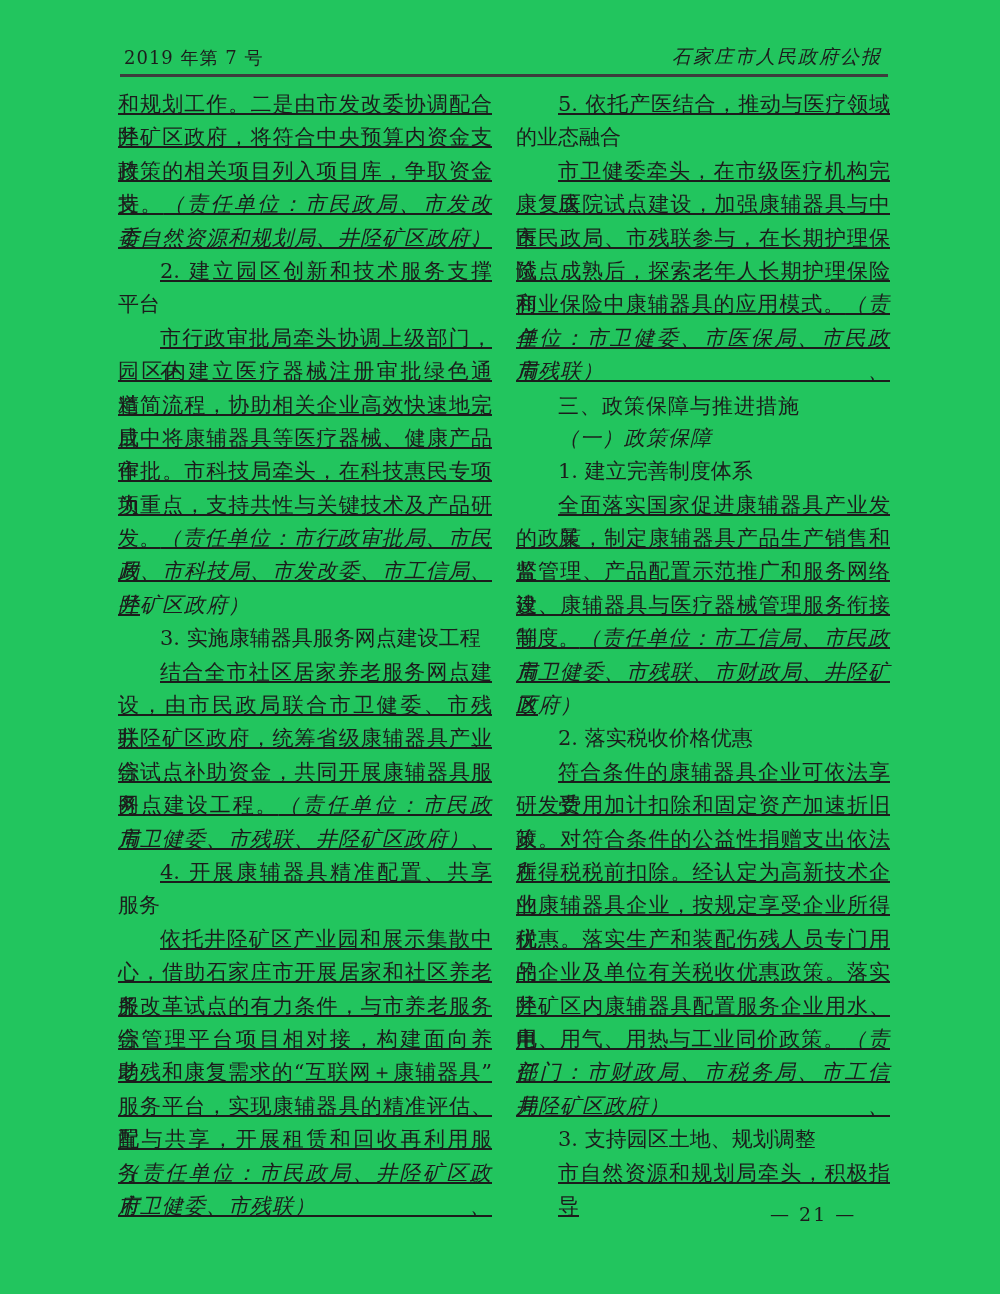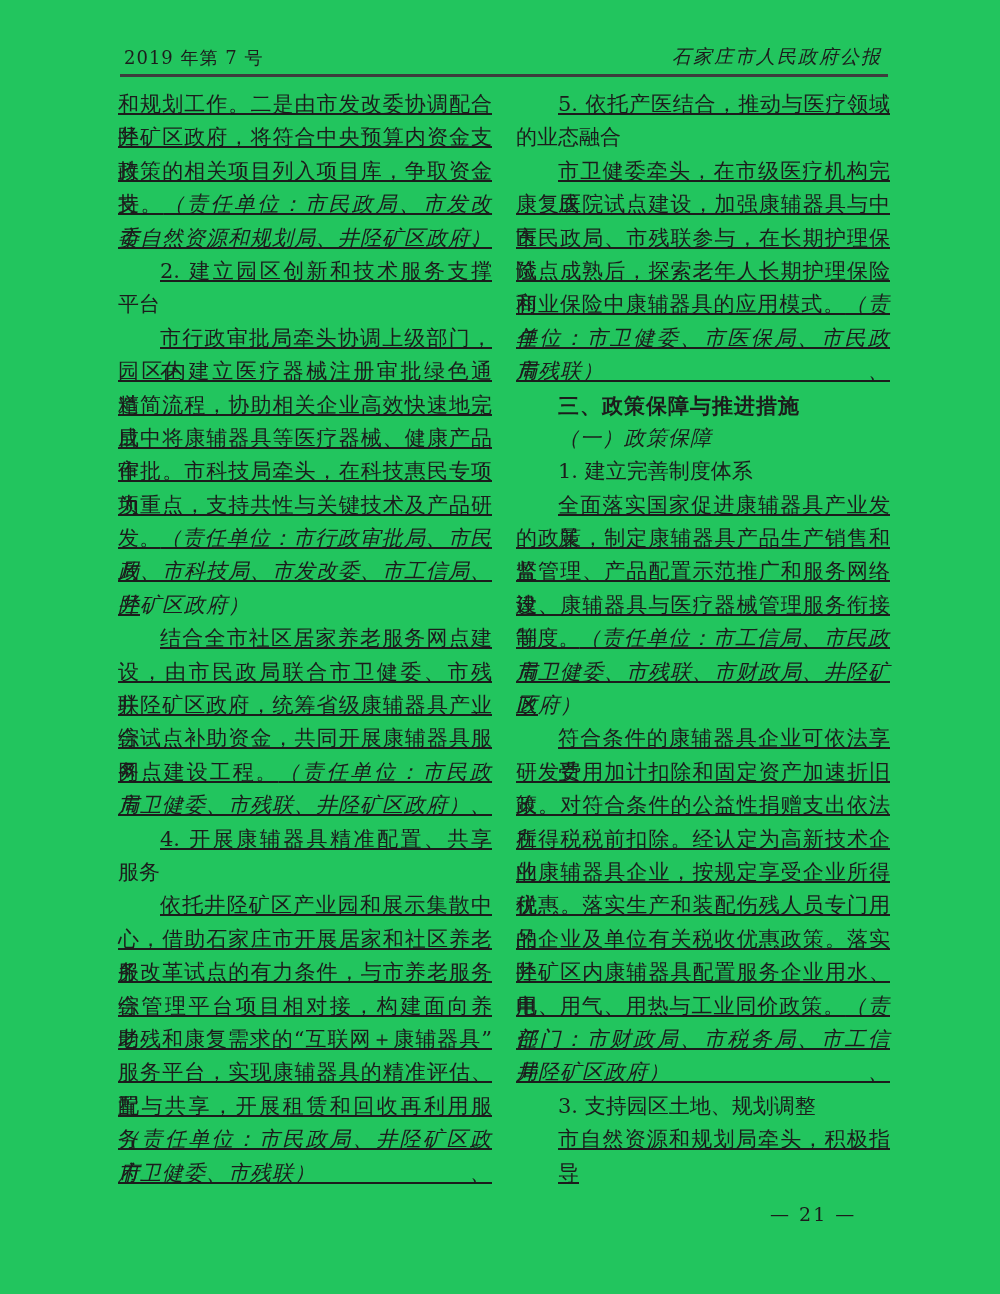--- a/index.html
+++ b/index.html
@@ -23,21 +23,21 @@
   }
   .column{width:374px;}
   .line{
     height:33.4px;line-height:33.4px;font-size:21px;white-space:nowrap;
     text-align:justify;text-align-last:left;overflow:visible;
   }
   .line.just{white-space:normal;text-align-last:justify;text-justify:inter-character;text-decoration:underline;}
   .line.indent{padding-left:42px;}
   .s-body{font-family:"DejaVu Serif","Liberation Serif",serif;}
   .s-resp{font-style:italic;letter-spacing:1px;}
-  .s-heading{font-family:"Liberation Sans","DejaVu Sans",sans-serif;font-weight:bold;letter-spacing:1px;}
+  .s-heading{font-family:"Liberation Sans","DejaVu Sans",sans-serif;font-weight:normal;letter-spacing:1px;}
   .s-kaiti{font-style:italic;letter-spacing:1px;}
   .page-number{
     position:absolute;top:1203px;left:770px;width:120px;font-size:19px;
     letter-spacing:2px;text-align:left;
   }
 </style>
 </head>
 <body>
 
 <div class="page">
@@ -60,20 +60,21 @@
         <div class="line"><span class="s-body">平台</span></div>
         <div class="line indent just"><span class="s-body">市行政审批局牵头协调上级部门，在</span></div>
         <div class="line just"><span class="s-body">园区内建立医疗器械注册审批绿色通道，</span></div>
         <div class="line just"><span class="s-body">精简流程，协助相关企业高效快速地完成</span></div>
         <div class="line just"><span class="s-body">目中将康辅器具等医疗器械、健康产品作</span></div>
         <div class="line just"><span class="s-body">审批。市科技局牵头，在科技惠民专项项</span></div>
         <div class="line just"><span class="s-body">为重点，支持共性与关键技术及产品研</span></div>
         <div class="line just"><span class="s-body">发。</span><span class="s-resp">（责任单位：市行政审批局、市民政</span></div>
         <div class="line just"><span class="s-resp">局、市科技局、市发改委、市工信局、井</span></div>
         <div class="line"><span class="s-resp">陉矿区政府）</span></div>
+        <div class="line indent"><span class="s-body">3. 实施康辅器具服务网点建设工程</span></div>
         <div class="line indent just"><span class="s-body">结合全市社区居家养老服务网点建</span></div>
         <div class="line just"><span class="s-body">设，由市民政局联合市卫健委、市残联、</span></div>
         <div class="line just"><span class="s-body">井陉矿区政府，统筹省级康辅器具产业综</span></div>
         <div class="line just"><span class="s-body">合试点补助资金，共同开展康辅器具服务</span></div>
         <div class="line just"><span class="s-body">网点建设工程。</span><span class="s-resp">（责任单位：市民政局、</span></div>
         <div class="line"><span class="s-resp">市卫健委、市残联、井陉矿区政府）</span></div>
         <div class="line indent just"><span class="s-body">4. 开展康辅器具精准配置、共享</span></div>
         <div class="line"><span class="s-body">服务</span></div>
         <div class="line indent just"><span class="s-body">依托井陉矿区产业园和展示集散中</span></div>
         <div class="line just"><span class="s-body">心，借助石家庄市开展居家和社区养老服</span></div>
@@ -98,20 +99,21 @@
         <div class="line indent"><span class="s-heading">三、政策保障与推进措施</span></div>
         <div class="line indent"><span class="s-kaiti">（一）政策保障</span></div>
         <div class="line indent"><span class="s-body">1. 建立完善制度体系</span></div>
         <div class="line indent just"><span class="s-body">全面落实国家促进康辅器具产业发展</span></div>
         <div class="line just"><span class="s-body">的政策，制定康辅器具产品生产销售和监</span></div>
         <div class="line just"><span class="s-body">督管理、产品配置示范推广和服务网络建</span></div>
         <div class="line just"><span class="s-body">设、康辅器具与医疗器械管理服务衔接等</span></div>
         <div class="line just"><span class="s-body">制度。</span><span class="s-resp">（责任单位：市工信局、市民政局、</span></div>
         <div class="line just"><span class="s-resp">市卫健委、市残联、市财政局、井陉矿区</span></div>
         <div class="line"><span class="s-resp">政府）</span></div>
+        <div class="line indent"><span class="s-body">2. 落实税收价格优惠</span></div>
         <div class="line indent just"><span class="s-body">符合条件的康辅器具企业可依法享受</span></div>
         <div class="line just"><span class="s-body">研发费用加计扣除和固定资产加速折旧政</span></div>
         <div class="line just"><span class="s-body">策。对符合条件的公益性捐赠支出依法在</span></div>
         <div class="line just"><span class="s-body">所得税税前扣除。经认定为高新技术企业</span></div>
         <div class="line just"><span class="s-body">的康辅器具企业，按规定享受企业所得税</span></div>
         <div class="line just"><span class="s-body">优惠。落实生产和装配伤残人员专门用品</span></div>
         <div class="line just"><span class="s-body">的企业及单位有关税收优惠政策。落实井</span></div>
         <div class="line just"><span class="s-body">陉矿区内康辅器具配置服务企业用水、用</span></div>
         <div class="line just"><span class="s-body">电、用气、用热与工业同价政策。</span><span class="s-resp">（责任</span></div>
         <div class="line just"><span class="s-resp">部门：市财政局、市税务局、市工信局、</span></div>

